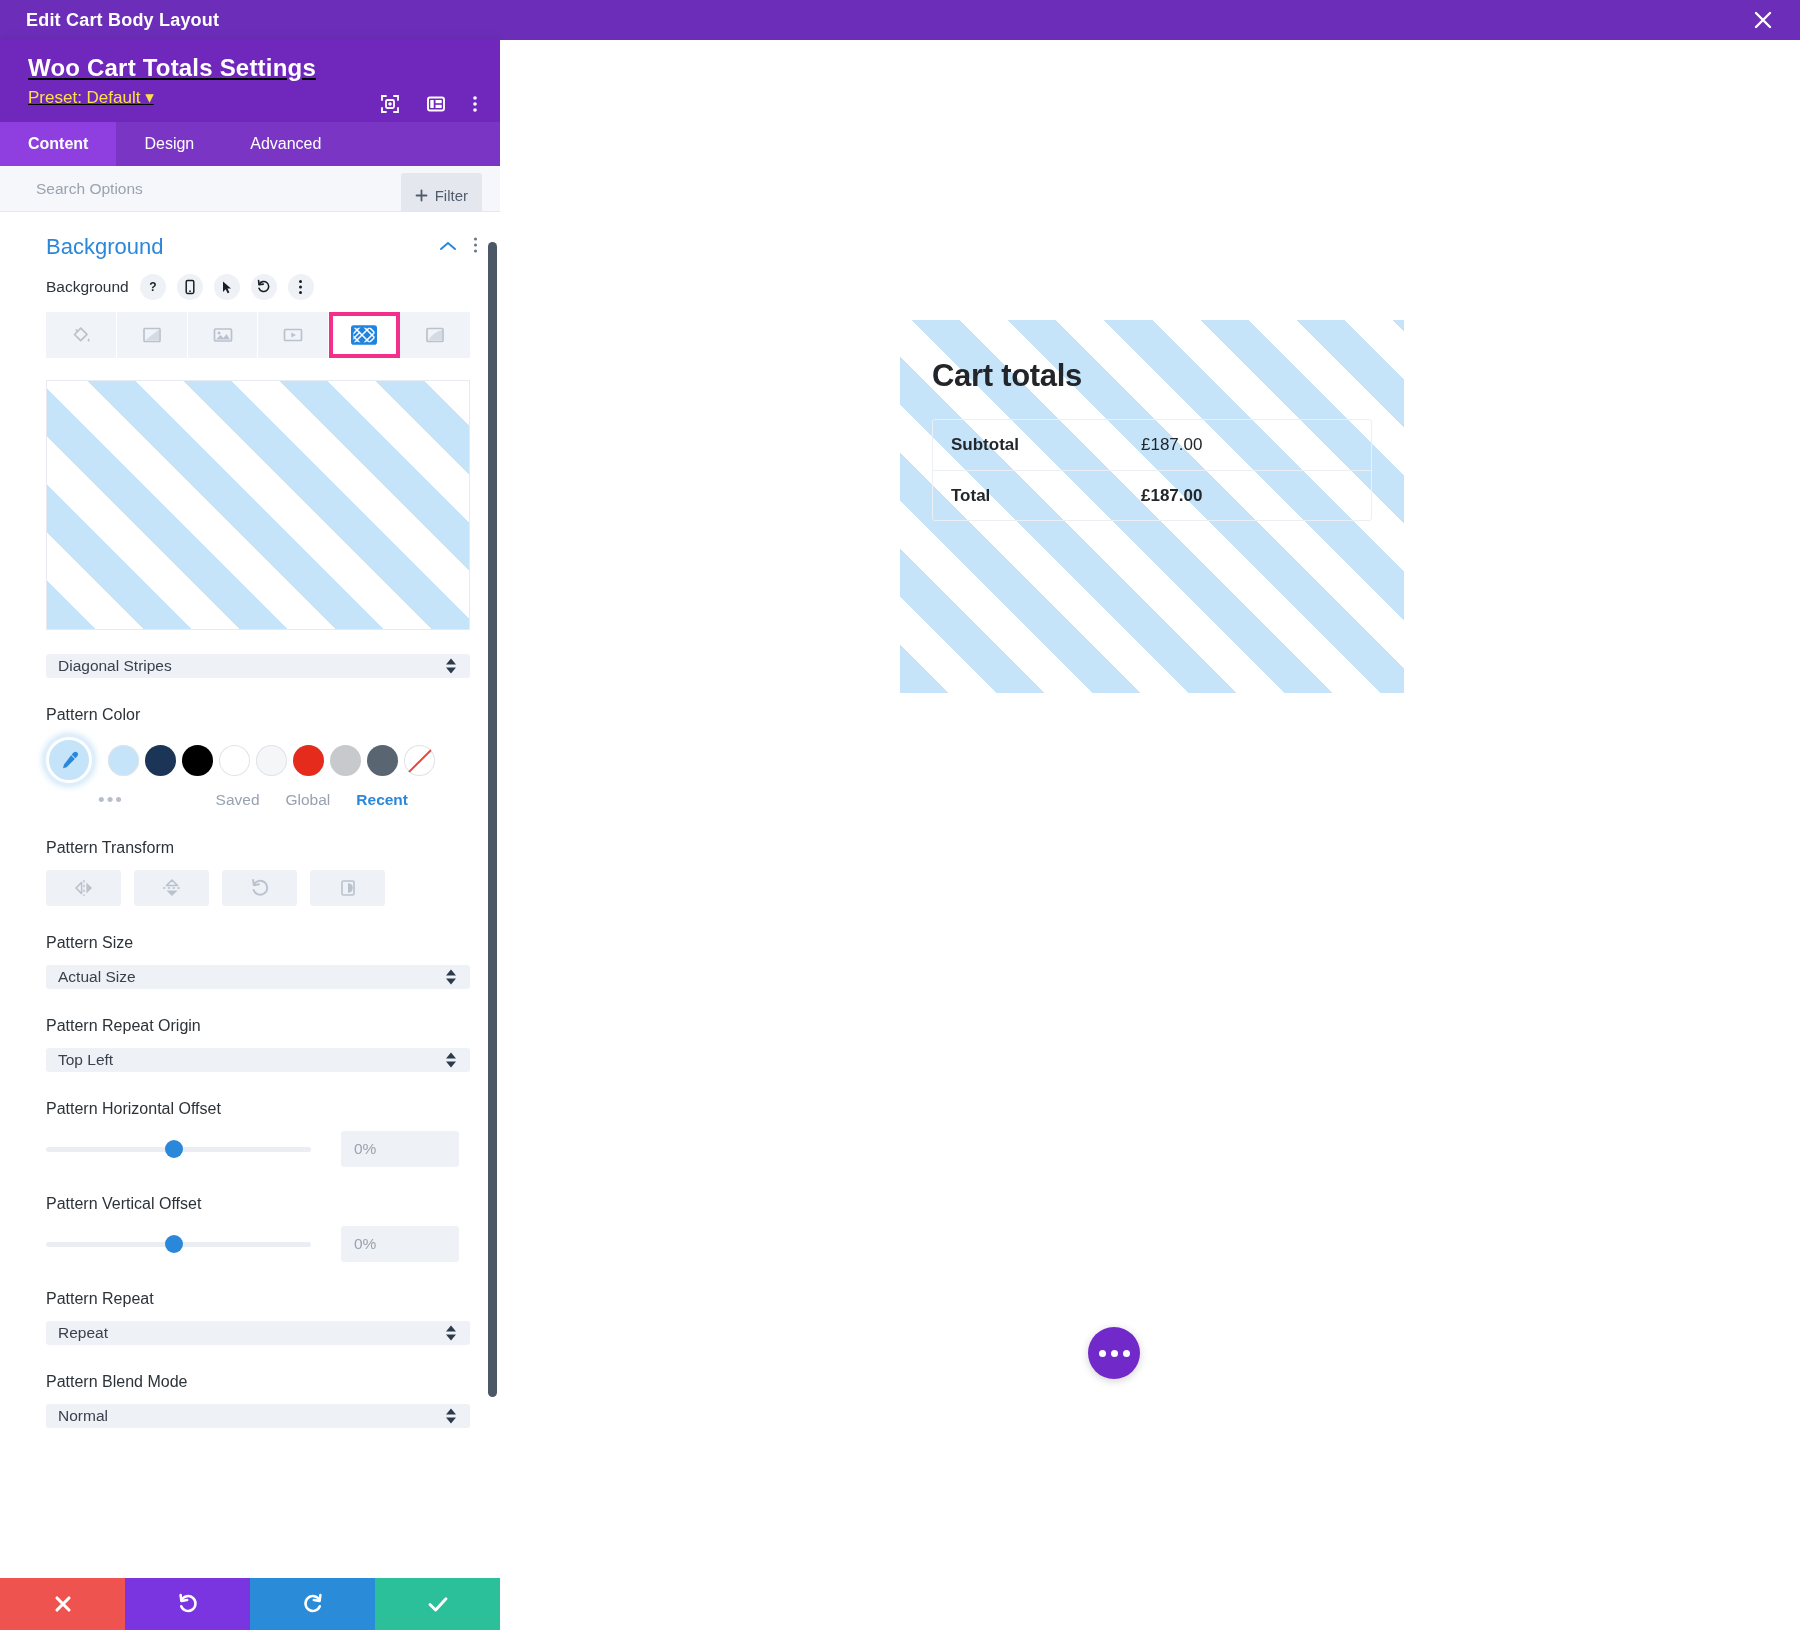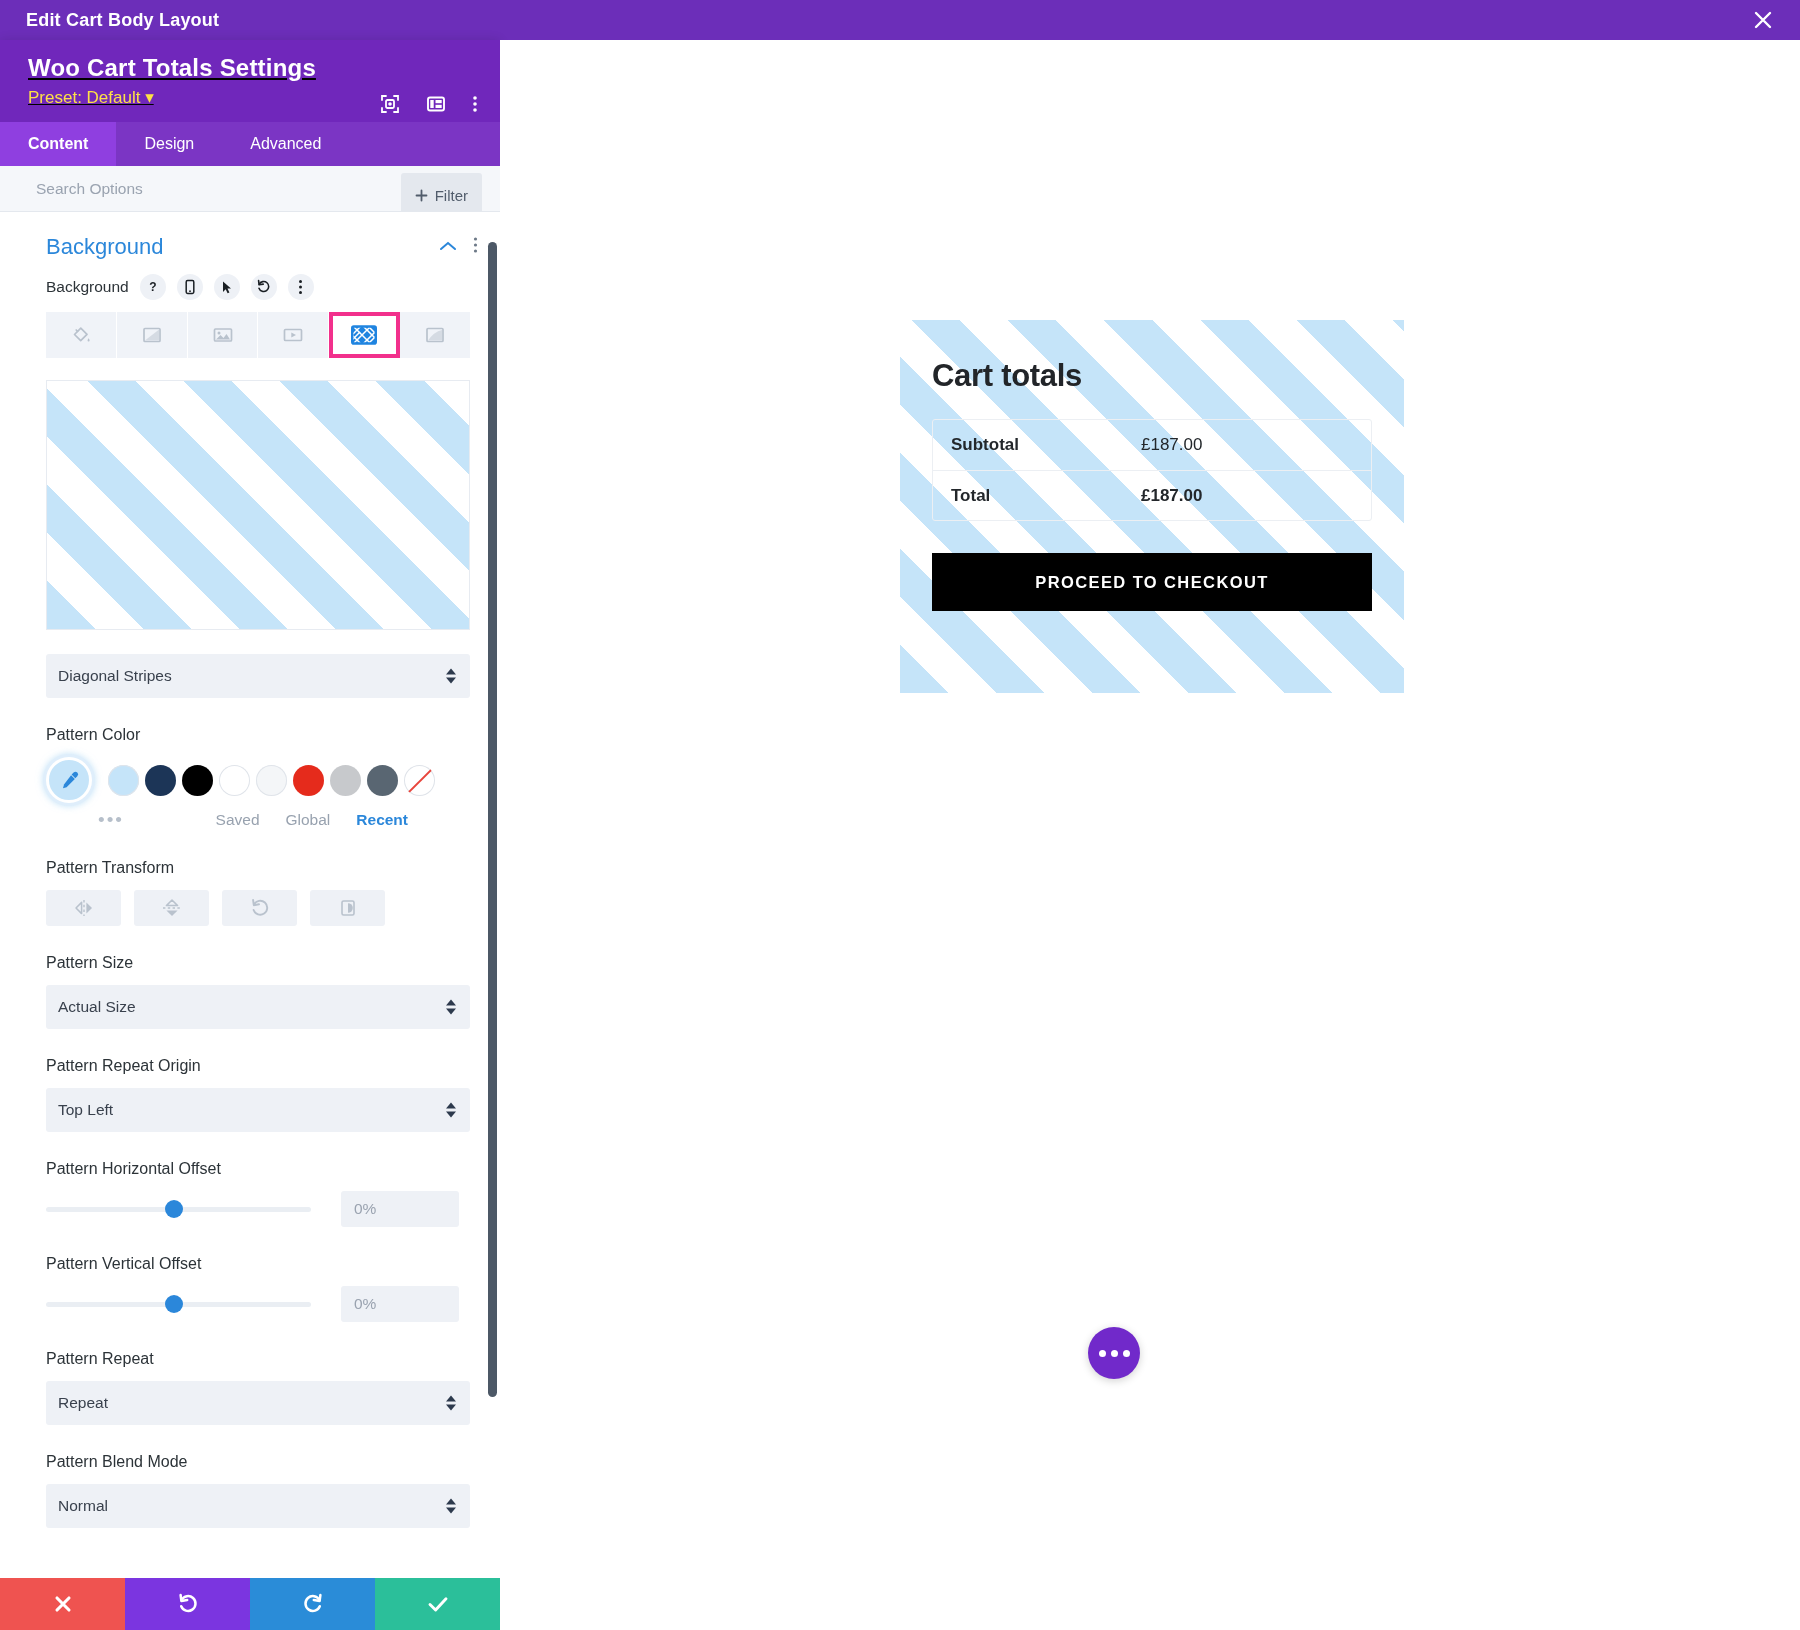--- a/index.html
+++ b/index.html
@@ -144,21 +144,21 @@
     border: 1px solid #e7ebf1;
     background-color: #ffffff;
     background-image: repeating-linear-gradient(
       45deg,
       #c5e4f9 0px, #c5e4f9 34px,
       #ffffff 34px, #ffffff 68px);
   }
 
   .select-wrap {
     margin: 24px 0 16px 38px; width: 424px;
-    height: 44px; background: #eef1f6; border-radius: 3px;
+    height: 24px; background: #eef1f6; border-radius: 3px;
     display: flex; align-items: center; position: relative;
     cursor: pointer;
   }
   .select-wrap .val {
     font-size: 15.5px; color: #39414d; margin-left: 12px;
   }
   .spin {
     position: absolute; right: 14px; top: 50%;
     transform: translateY(-50%);
     display: flex; flex-direction: column; gap: 3px;
@@ -627,21 +627,20 @@
       <div class="trow">
         <span class="k">Subtotal</span>
         <span class="v">£187.00</span>
       </div>
       <div class="trow">
         <span class="k">Total</span>
         <span class="v bold">£187.00</span>
       </div>
     </div>
 
-    <div class="checkout-btn">PROCEED TO CHECKOUT</div>
   </div>
 
   <div class="fab">
     <i></i>
       <i></i>
       <i></i>
   </div>
 </div>
 
 </body></html>

